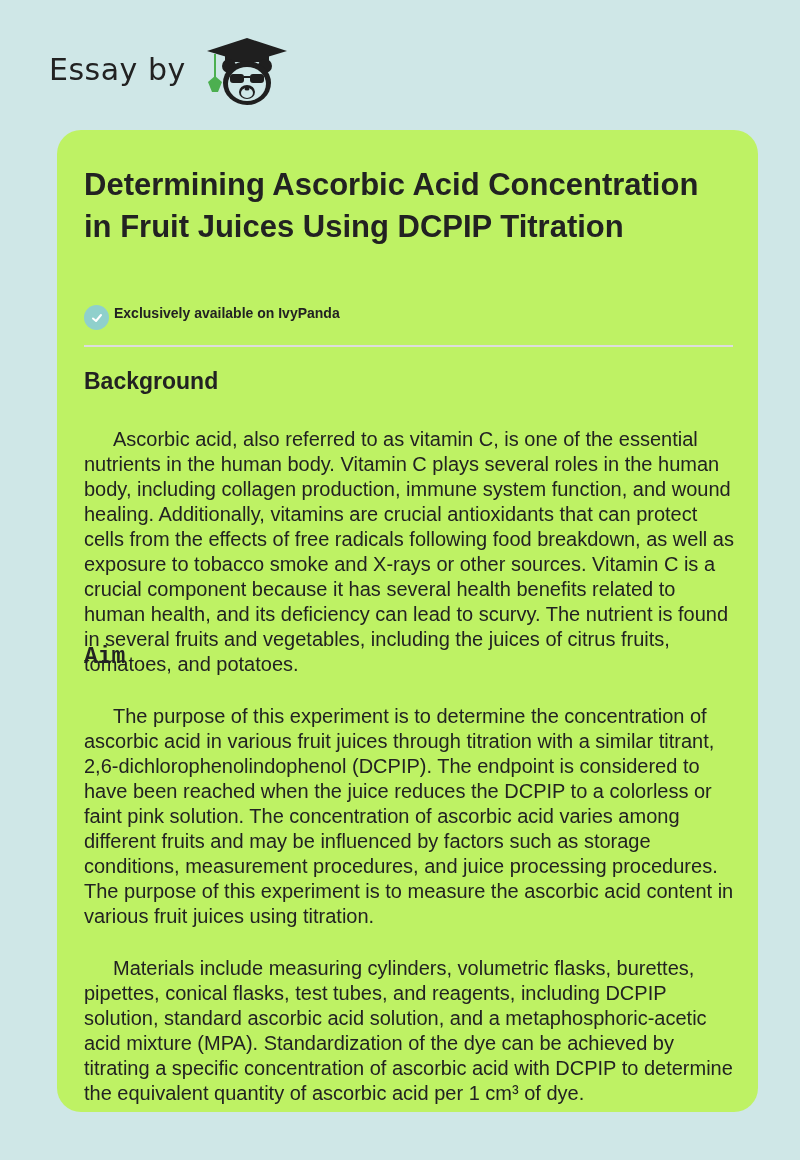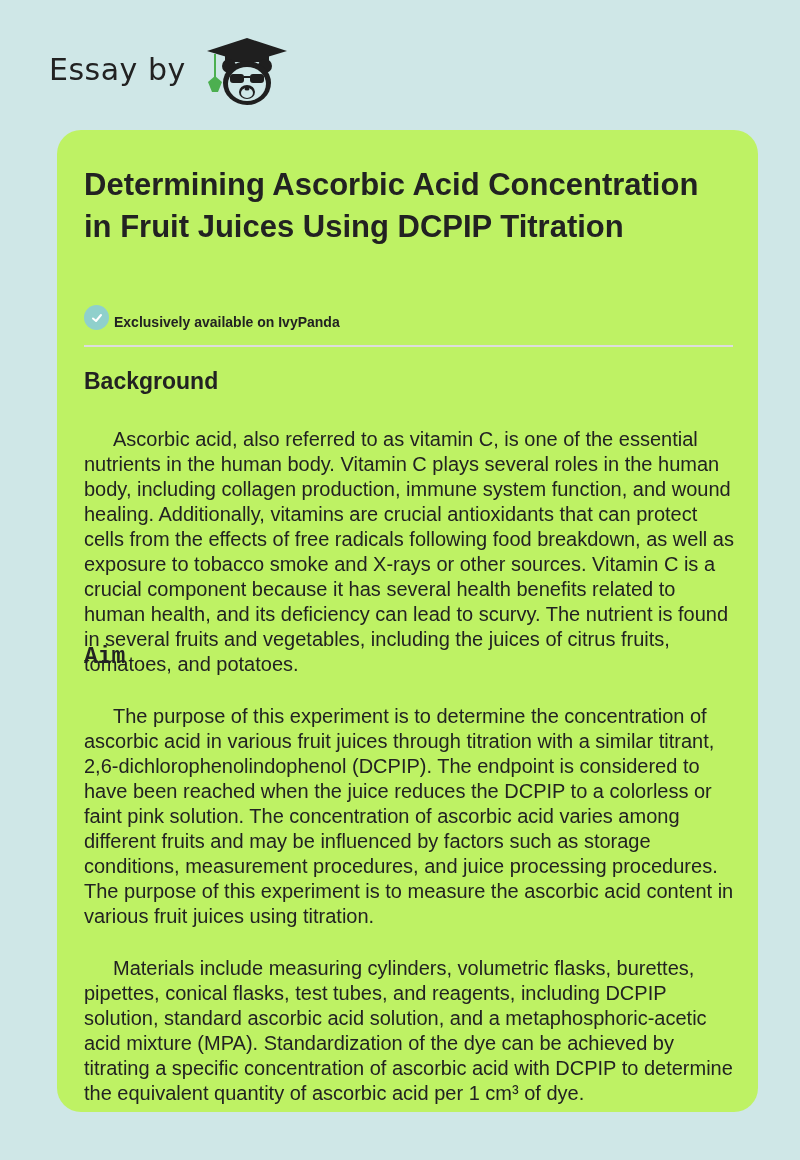--- a/index.html
+++ b/index.html
@@ -57,21 +57,21 @@
       width: 640px;
       font-size: 31px;
       font-weight: bold;
       line-height: 42px;
       color: #222;
     }
     .exclusive {
       position: absolute;
       left: 27px; top: 175px;
       display: flex;
-      align-items: flex-end;
+      align-items: flex-start;
     }
     .check-badge {
       width: 25px; height: 25px;
       border-radius: 50%;
       background: #8fd0cc;
       display: flex; align-items: center; justify-content: center;
       margin-right: 5px;
     }
     .exclusive-label {
       font-size: 14px;

